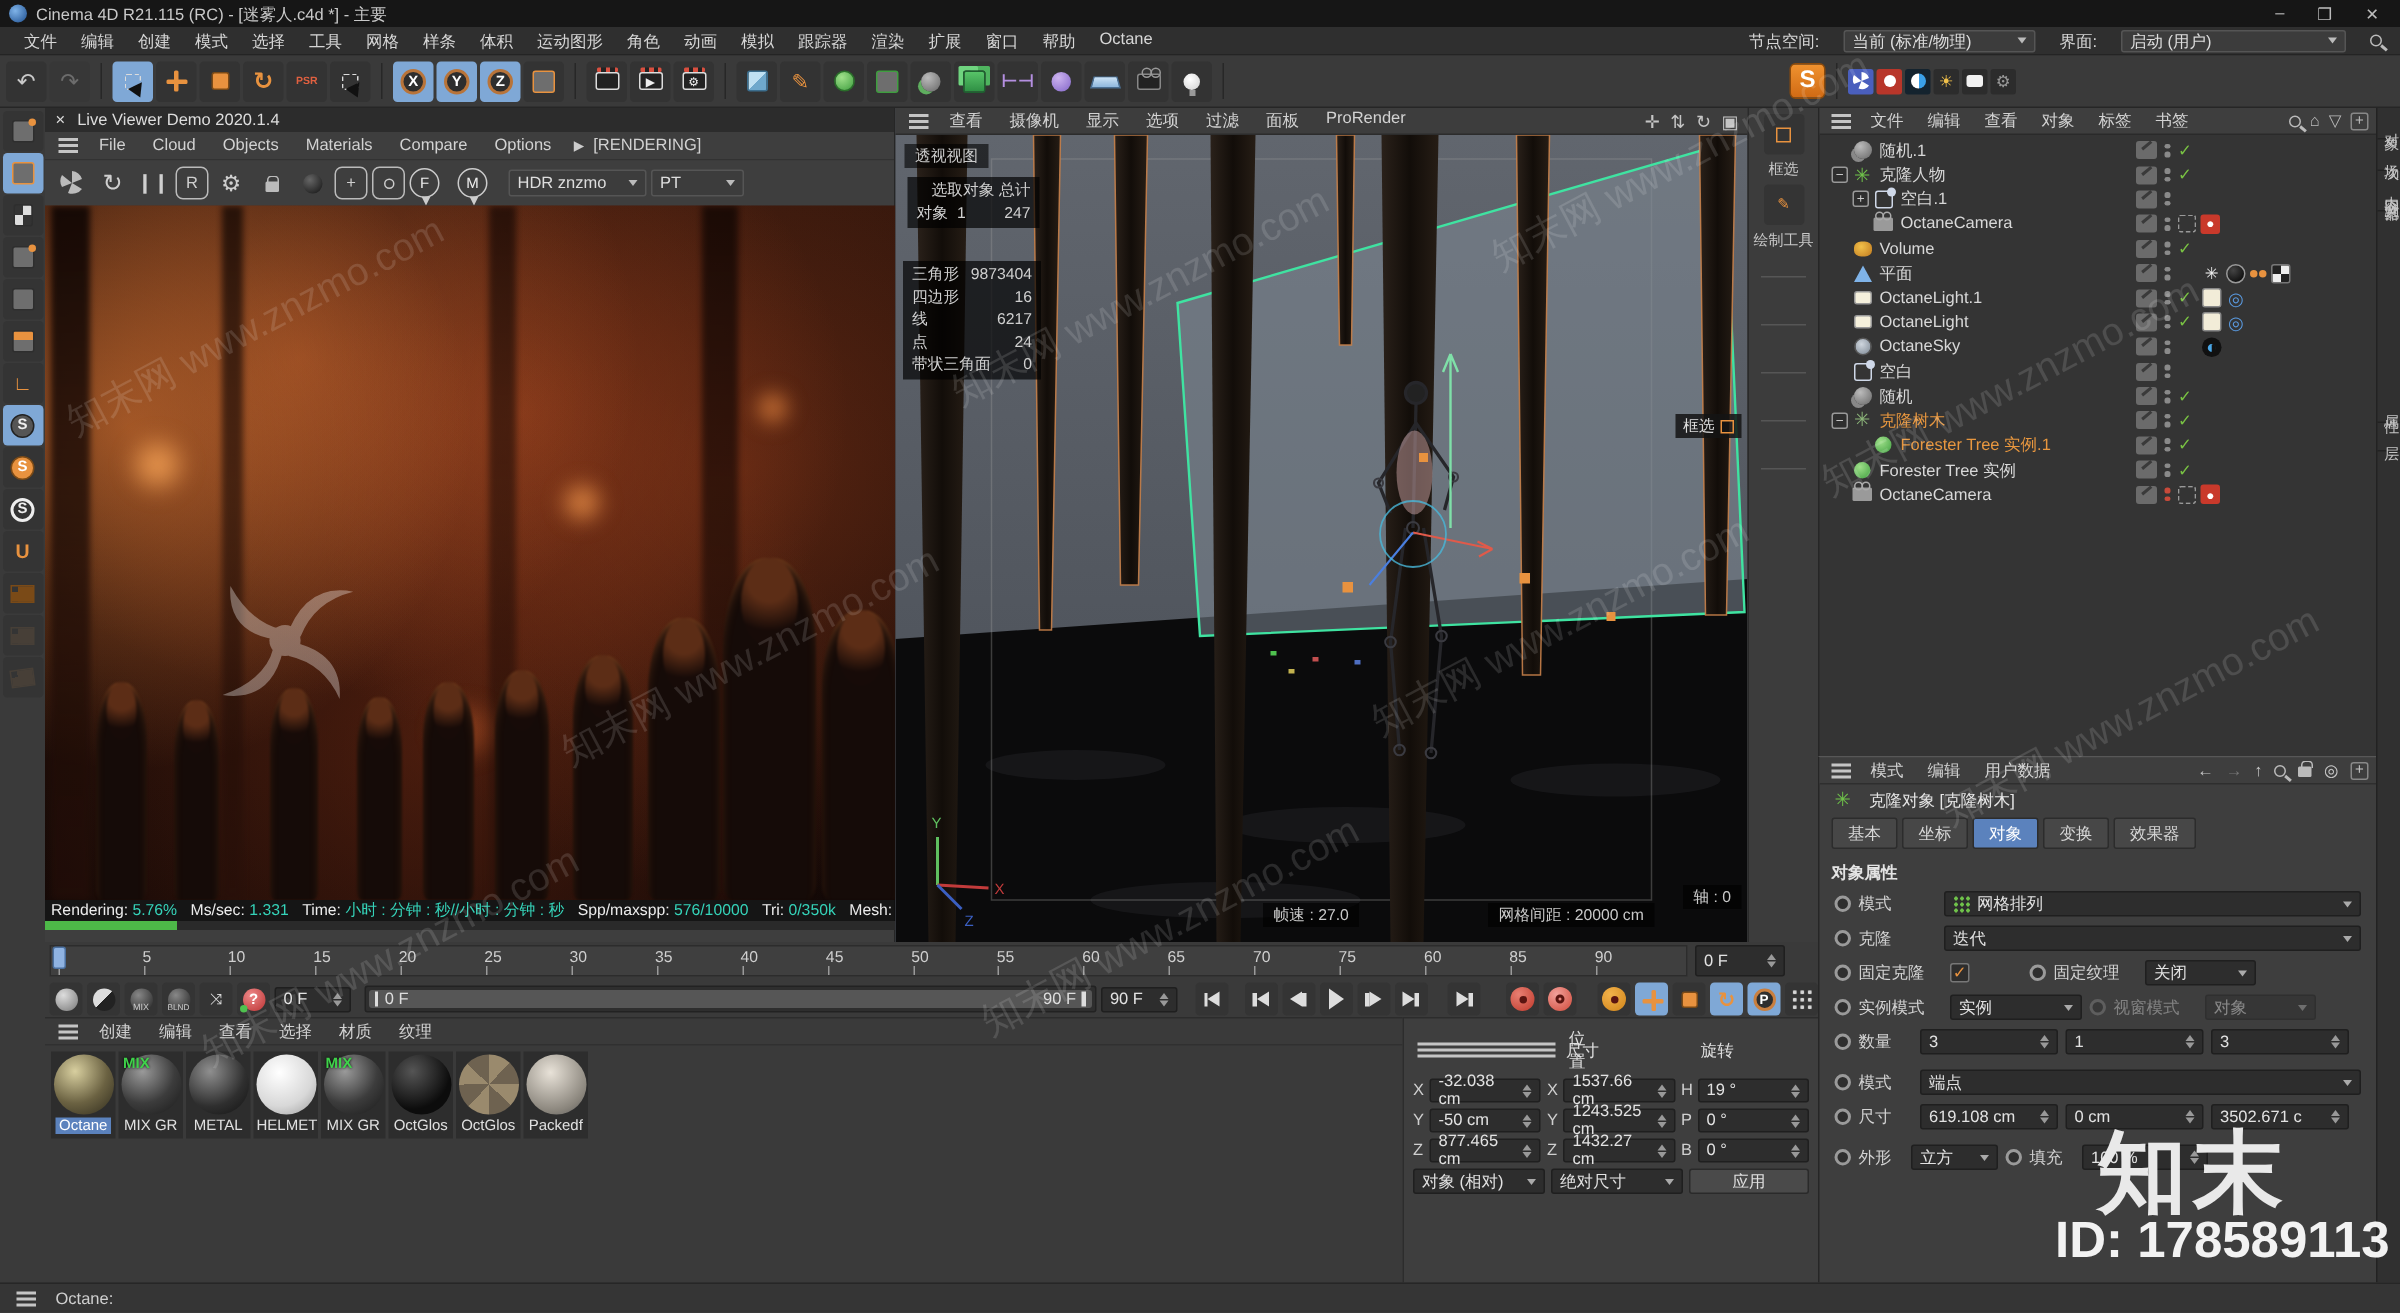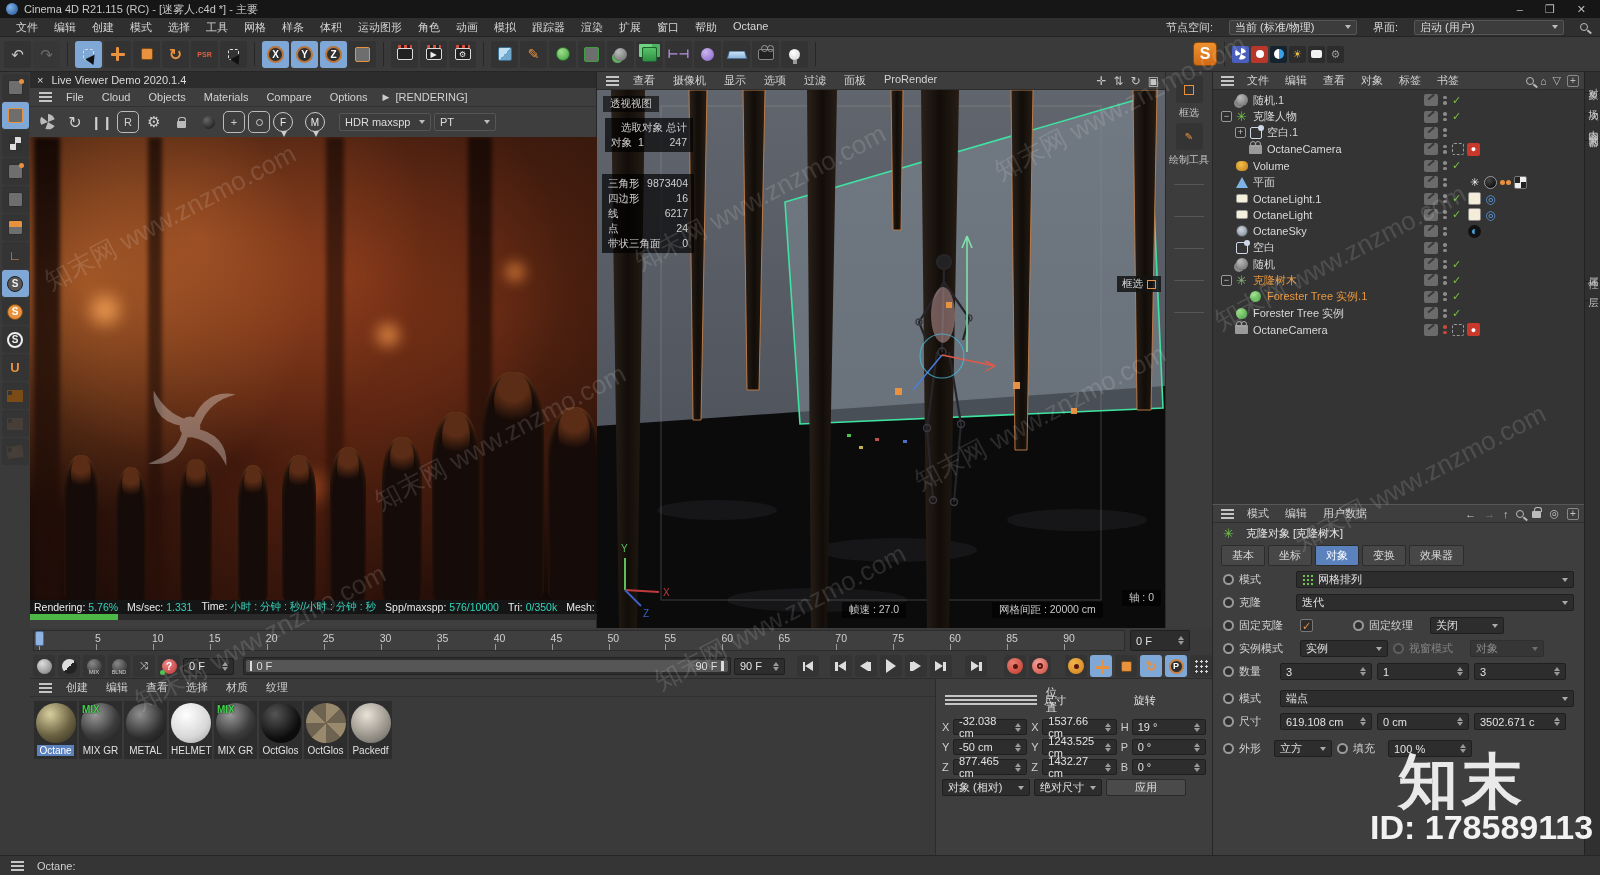--- a/index.html
+++ b/index.html
@@ -486,21 +486,21 @@
       </span>
     <span class="pin">
         <span>F</span>
       </span>
     <span style="width:6px"></span>
     <span class="pin">
         <span>M</span>
       </span>
     <span style="width:8px"></span>
     <span class="drop" style="width:92px;height:18px">
-        <span>HDR maxspp</span>
+        <span>HDR znzmo</span>
         <span class="carat"></span>
       </span>
     <span class="drop" style="width:62px;height:18px">
         <span>PT</span>
         <span class="carat"></span>
       </span>
   </div>
   <div class="rv">
     <span class="streak" style="left:4px;width:26px"></span>
     <span class="streak" style="left:118px;width:14px;opacity:.8"></span>
@@ -990,20 +990,21 @@
     <span class="oicon ic-clone">✳</span>
     <span>克隆对象 [克隆树木]</span>
   </div>
   <div class="atabs">
     <span class="atab">基本</span>
     <span class="atab">坐标</span>
     <span class="atab act">对象</span>
     <span class="atab">变换</span>
     <span class="atab">效果器</span>
   </div>
+  <div class="asec">对象属性</div>
   <div class="arow">
     <span class="radio"></span>
     <span class="alab">模式</span>
     <span class="fld" style="flex:1">
         <span class="gridglyph"></span>
         <span>网格排列</span>
         <span class="carat" style="margin-left:auto"></span>
       </span>
   </div>
   <div class="arow">
@@ -1408,21 +1409,21 @@
               <i class="dn"></i>
             </span>
           </span>
         </span>
     </div>
     <div class="co-foot">
       <span class="fld" style="width:88px">
           <span>对象 (相对)</span>
           <span class="carat" style="margin-left:auto"></span>
         </span>
-      <span class="fld" style="width:68px">
+      <span class="fld" style="width:88px">
           <span>绝对尺寸</span>
           <span class="carat" style="margin-left:auto"></span>
         </span>
       <span class="btn" style="width:80px">
           <span>应用</span>
         </span>
     </div>
   </div>
 </div>
 

